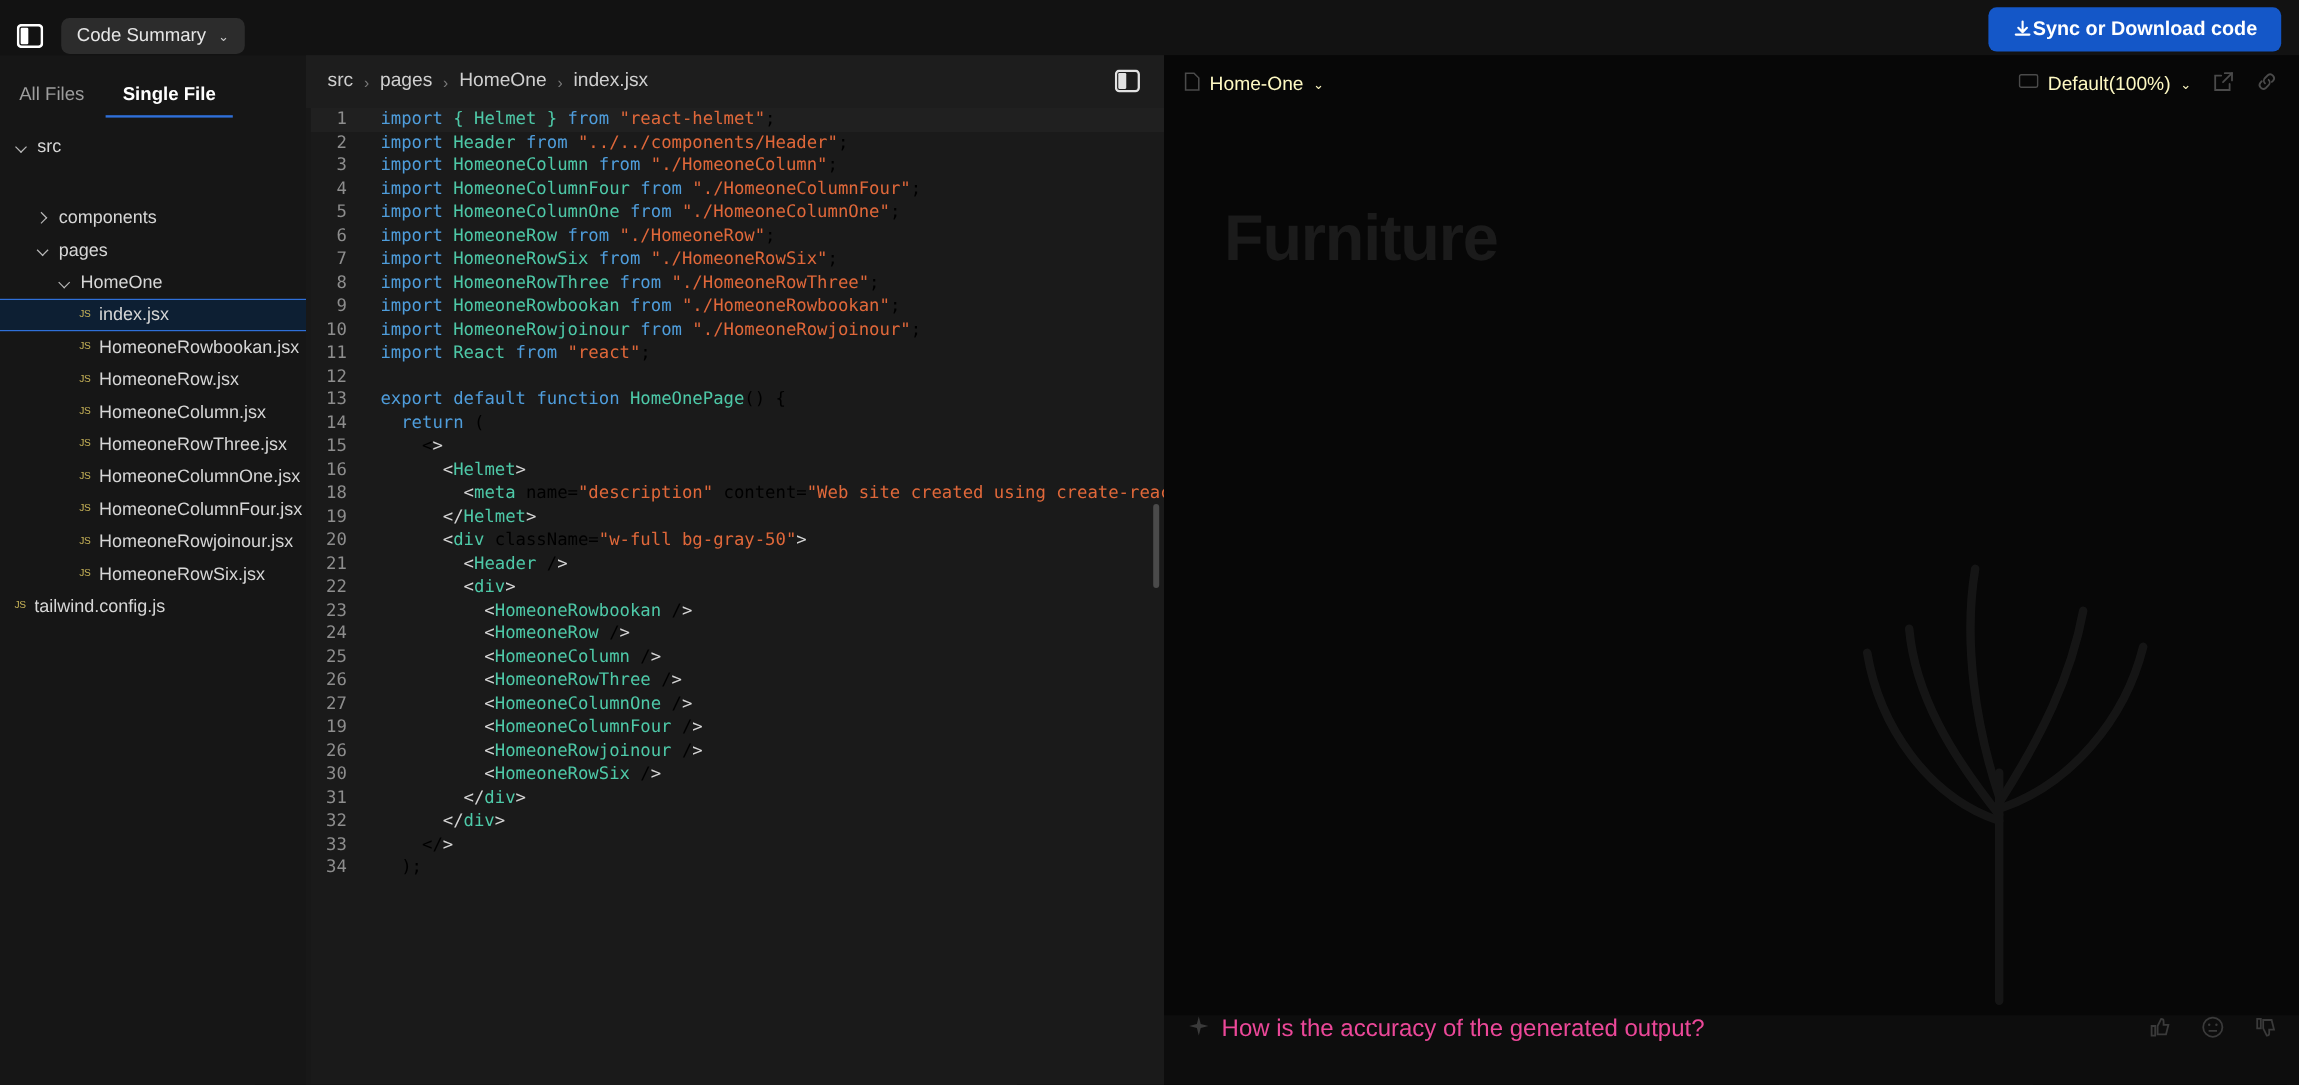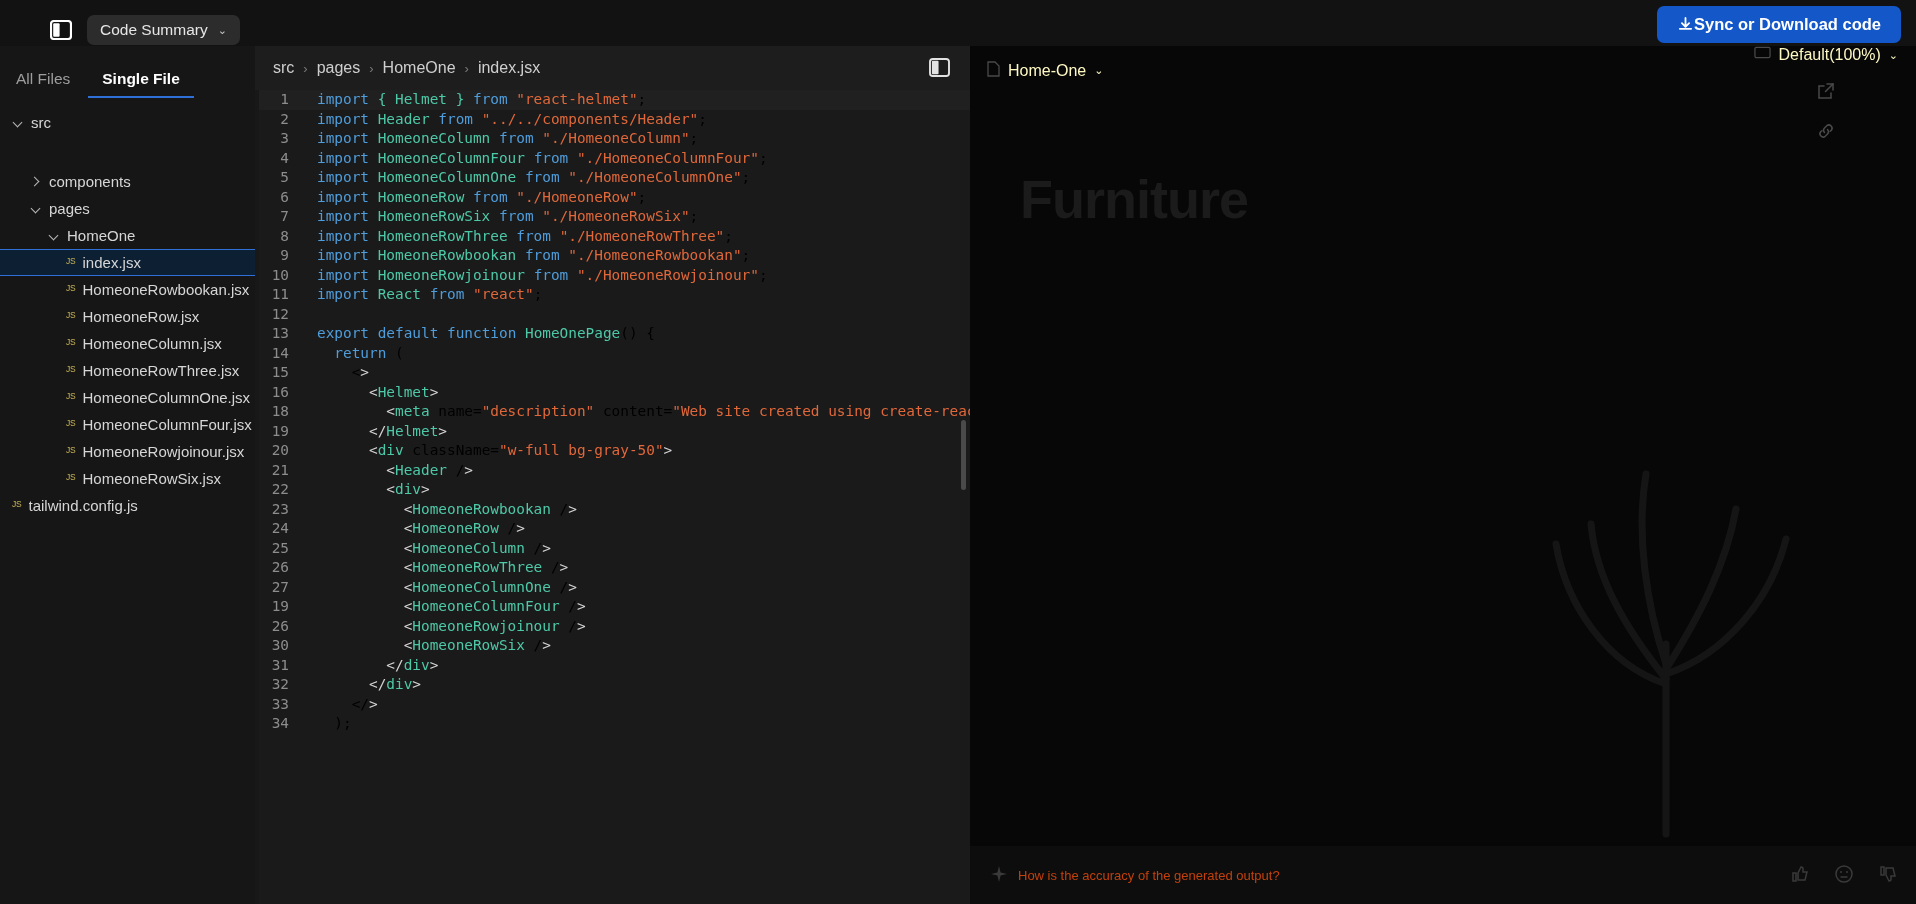--- a/index.html
+++ b/index.html
@@ -7,21 +7,21 @@
     width:1916px; height:904px;
     background:#111111;
     font-family:"Liberation Sans", sans-serif;
     overflow:hidden;
   }
   .app { position:relative; width:1916px; height:904px; background:#111111; }
 
   
   .topbar {
     position:absolute; left:0; top:0; width:1916px; height:59px;
-    background:#121212; display:flex; align-items:center;padding-left:36px;
+    background:#121212; display:flex; align-items:center;
   }
   .panel-toggle-icon {
     margin-left:12px; width:26px; height:26px;
     display:flex; align-items:center; justify-content:center; cursor:pointer;
     border-radius:4px;
   }
   .panel-toggle-icon svg { display:block; }
   .summary-dd {
     margin-left:13px; height:30px; background:#2c2c2c; border-radius:7px;
     display:flex; align-items:center; gap:10px; padding:0 13px;
@@ -125,39 +125,39 @@
     position:absolute; left:970px; top:46px; width:946px; height:858px;
     background:#070707; overflow:hidden;
   }
   .preview-toolbar {
     height:49px; display:flex; align-items:center; position:relative;
     color:#fef9c3; font-size:16px;text-align:center;
   }
   .pt-left { display:flex; align-items:center; gap:8px; margin-left:16px; }
   .pt-right {
     position:absolute; right:18px; top:0; height:49px;
-    display:flex; align-items:center; gap:18px;flex-direction:column;
+    display:flex; align-items:center; gap:18px;
   }
   .pt-chev { font-size:11px; }
   .pt-item { display:flex; align-items:center; gap:8px; cursor:pointer; }
 
   .bg-furniture {
     position:absolute; left:50px; top:122px;
     font-size:54px; font-weight:bold; color:#1b1b1b; letter-spacing:-1px;
     pointer-events:none;
   }
   .plant {
     position:absolute; right:70px; bottom:60px; width:360px; height:430px;
     pointer-events:none; opacity:.55;
   }
 
   .bottombar {
     position:absolute; left:0; bottom:0; width:946px; height:58px;
-    background:#0d0d0d; display:flex; align-items:center;
-    color:#c2410c; font-size:13px;
+    background:#0d0d0d; display:flex; 
+    color:#ec4899; font-size:20px;
   }
   .bb-spark { margin-left:20px; margin-right:10px; }
   .bb-icons { position:absolute; right:18px; display:flex; gap:24px; align-items:center; }
 </style>
 </head>
 <body>
 
 <div class="app">
 
   <div class="topbar">

